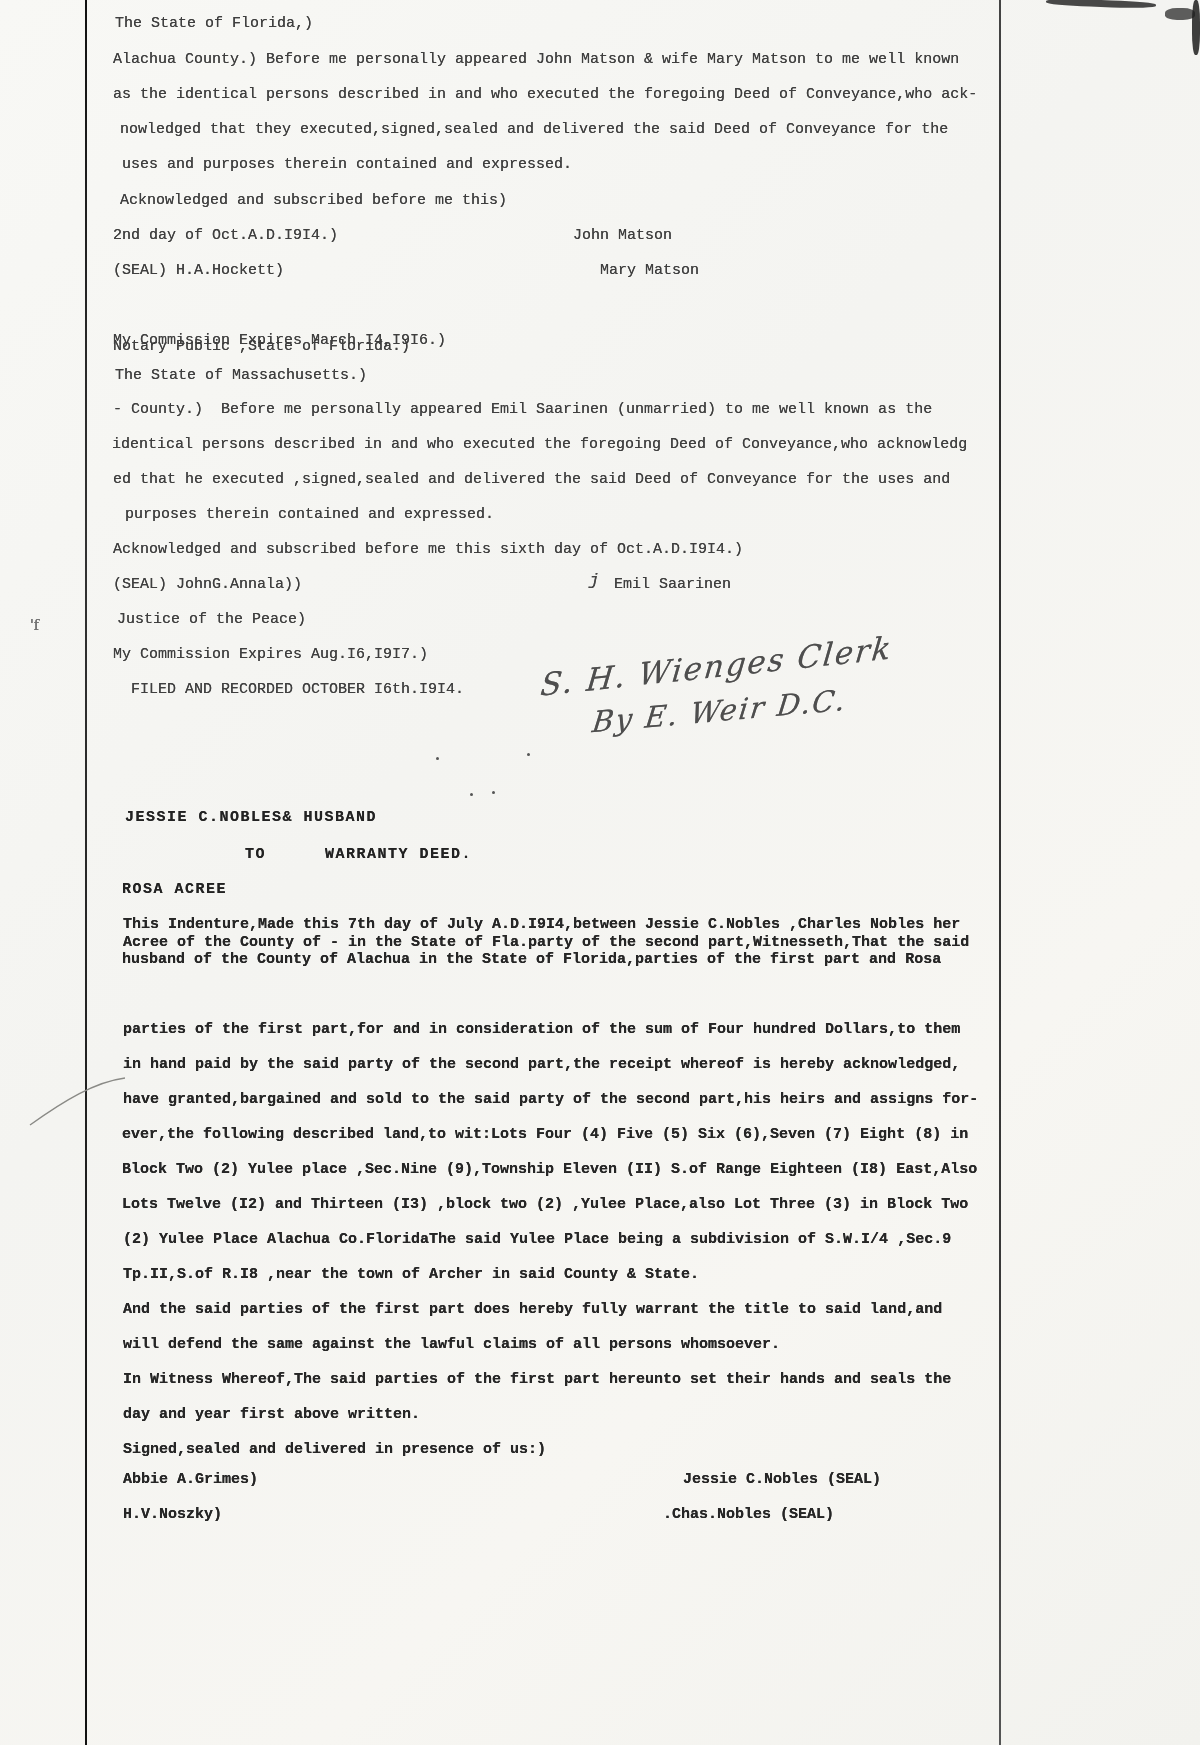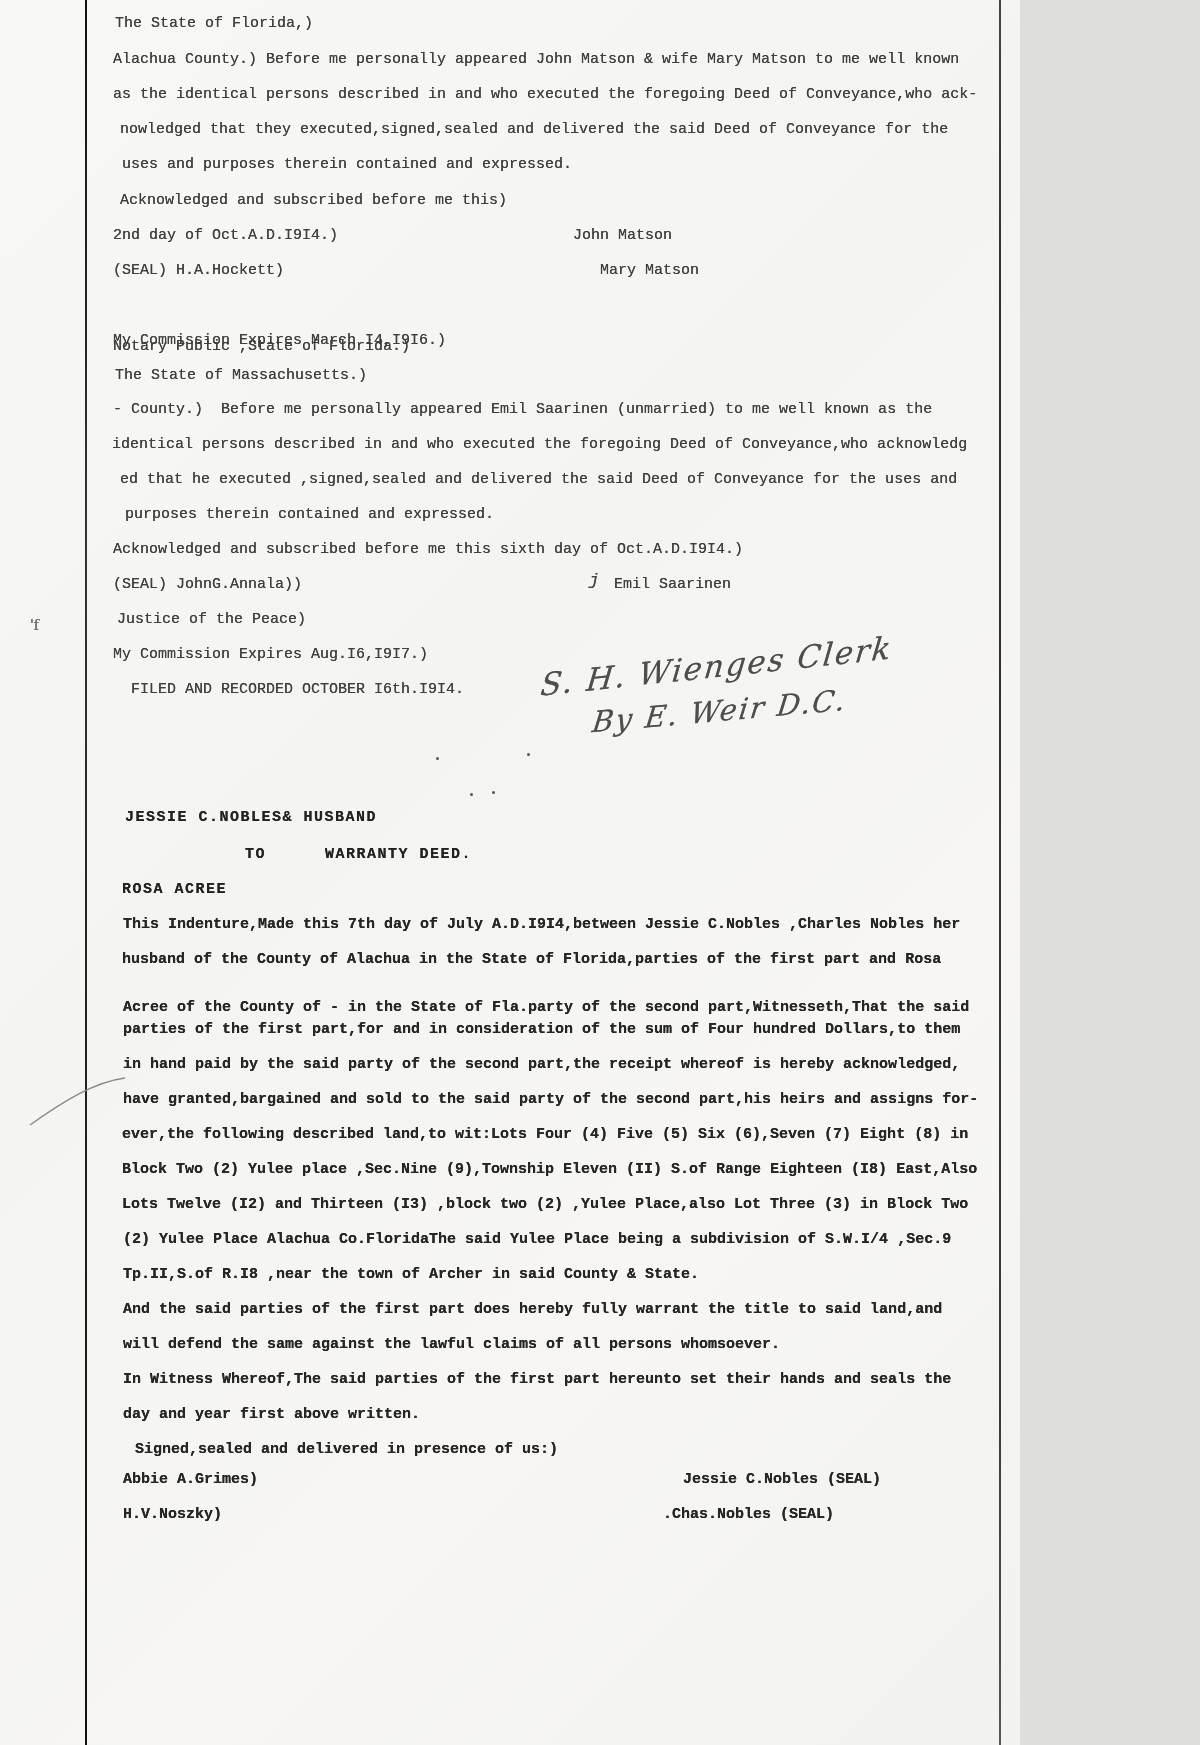--- a/index.html
+++ b/index.html
@@ -2,21 +2,21 @@
 <html><head>
 <meta charset="utf-8">
 <style>
   html,body{margin:0;padding:0;}
   body{
     width:1200px;height:1745px;
     background:#dededb;
     font-family:"Liberation Mono","DejaVu Sans Mono",monospace;
   }
   .page{
-    position:relative;width:1020px;height:1745px;overflow:hidden;
+    position:relative;width:1200px;height:1745px;overflow:hidden;
     background:linear-gradient(135deg,#f8f8f5 0%,#f4f4f1 40%,#f7f6f2 70%,#f2f2ee 100%);
   }
   
   .t{
     position:absolute;white-space:pre;
     font-size:15px;line-height:20px;color:#3f3f3f;
     text-shadow:0 0 0.55px rgba(45,45,45,.85);
   }
   .deed-line{
     font-weight:bold;color:#262626;
@@ -72,21 +72,21 @@
   <div class="t" style="left:573px;top:226px;">John Matson</div>
 
   <div class="t" style="left:113px;top:261px;">(SEAL) H.A.Hockett)</div>
   <div class="t" style="left:600px;top:261px;">Mary Matson</div>
 
   <div class="t" style="left:113px;top:296px;margin-top:41px;">Notary Public ,State of Florida.)</div>
   <div class="t" style="left:113px;top:331px;">My Commission Expires March I4,I9I6.)</div>
   <div class="t" style="left:115px;top:366px;">The State of Massachusetts.)</div>
   <div class="t" style="left:113px;top:400px;">- County.)  Before me personally appeared Emil Saarinen (unmarried) to me well known as the</div>
   <div class="t" style="left:112px;top:435px;">identical persons described in and who executed the foregoing Deed of Conveyance,who acknowledg</div>
-  <div class="t" style="left:120px;top:470px;">ed that he executed ,signed,sealed and delivered the said Deed of Conveyance for the uses and</div>
+  <div class="t" style="left:113px;top:470px;">ed that he executed ,signed,sealed and delivered the said Deed of Conveyance for the uses and</div>
   <div class="t" style="left:125px;top:505px;">purposes therein contained and expressed.</div>
   <div class="t" style="left:113px;top:540px;">Acknowledged and subscribed before me this sixth day of Oct.A.D.I9I4.)</div>
 
   <div class="t" style="left:113px;top:575px;">(SEAL) JohnG.Annala))</div>
   <div class="t stray" style="left:589px;top:571px;">j</div>
   <div class="t" style="left:614px;top:575px;">Emil Saarinen</div>
 
   <div class="t" style="left:117px;top:610px;">Justice of the Peace)</div>
   <div class="t" style="left:113px;top:645px;">My Commission Expires Aug.I6,I9I7.)</div>
   <div class="t" style="left:131px;top:680px;">FILED AND RECORDED OCTOBER I6th.I9I4.</div>
@@ -96,34 +96,34 @@
   <div class="handwriting hw1">S. H. Wienges Clerk</div>
   <div class="handwriting hw2">By E. Weir D.C.</div>
 
   <div class="t hdr" style="left:125px;top:808px;">JESSIE C.NOBLES&amp; HUSBAND</div>
   <div class="t hdr" style="left:245px;top:845px;">TO</div>
   <div class="t hdr" style="left:325px;top:845px;">WARRANTY DEED.</div>
   <div class="t hdr" style="left:122px;top:880px;">ROSA ACREE</div>
 
   <div class="t deed-line" style="left:123px;top:915px;">This Indenture,Made this 7th day of July A.D.I9I4,between Jessie C.Nobles ,Charles Nobles her</div>
   <div class="t deed-line" style="left:122px;top:950px;">husband of the County of Alachua in the State of Florida,parties of the first part and Rosa</div>
-  <div class="t deed-line" style="left:123px;top:998px;">Acree of the County of - in the State of Fla.party of the second part,Witnesseth,That the said</div>
+  <div class="t deed-line" style="left:123px;top:933px;">Acree of the County of - in the State of Fla.party of the second part,Witnesseth,That the said</div>
   <div class="t deed-line" style="left:123px;top:1020px;">parties of the first part,for and in consideration of the sum of Four hundred Dollars,to them</div>
   <div class="t deed-line" style="left:123px;top:1055px;">in hand paid by the said party of the second part,the receipt whereof is hereby acknowledged,</div>
   <div class="t deed-line" style="left:123px;top:1090px;">have granted,bargained and sold to the said party of the second part,his heirs and assigns for-</div>
   <div class="t deed-line" style="left:122px;top:1125px;">ever,the following described land,to wit:Lots Four (4) Five (5) Six (6),Seven (7) Eight (8) in</div>
   <div class="t deed-line" style="left:122px;top:1160px;">Block Two (2) Yulee place ,Sec.Nine (9),Township Eleven (II) S.of Range Eighteen (I8) East,Also</div>
   <div class="t deed-line" style="left:122px;top:1195px;">Lots Twelve (I2) and Thirteen (I3) ,block two (2) ,Yulee Place,also Lot Three (3) in Block Two</div>
   <div class="t deed-line" style="left:123px;top:1230px;">(2) Yulee Place Alachua Co.FloridaThe said Yulee Place being a subdivision of S.W.I/4 ,Sec.9</div>
   <div class="t deed-line" style="left:123px;top:1265px;">Tp.II,S.of R.I8 ,near the town of Archer in said County &amp; State.</div>
   <div class="t deed-line" style="left:123px;top:1300px;">And the said parties of the first part does hereby fully warrant the title to said land,and</div>
   <div class="t deed-line" style="left:123px;top:1335px;">will defend the same against the lawful claims of all persons whomsoever.</div>
   <div class="t deed-line" style="left:123px;top:1370px;">In Witness Whereof,The said parties of the first part hereunto set their hands and seals the</div>
   <div class="t deed-line" style="left:123px;top:1405px;">day and year first above written.</div>
-  <div class="t deed-line" style="left:123px;top:1440px;margin-left:12px;">Signed,sealed and delivered in presence of us:)</div>
+  <div class="t deed-line" style="left:123px;top:1440px;">Signed,sealed and delivered in presence of us:)</div>
 
   <div class="t deed-line" style="left:123px;top:1470px;">Abbie A.Grimes)</div>
   <div class="t deed-line" style="left:663px;top:1470px;margin-left:20px;">Jessie C.Nobles (SEAL)</div>
 
   <div class="t deed-line" style="left:123px;top:1505px;">H.V.Noszky)</div>
   <div class="t deed-line" style="left:663px;top:1505px;">.Chas.Nobles (SEAL)</div>
 
 </div>
 
 </body></html>

